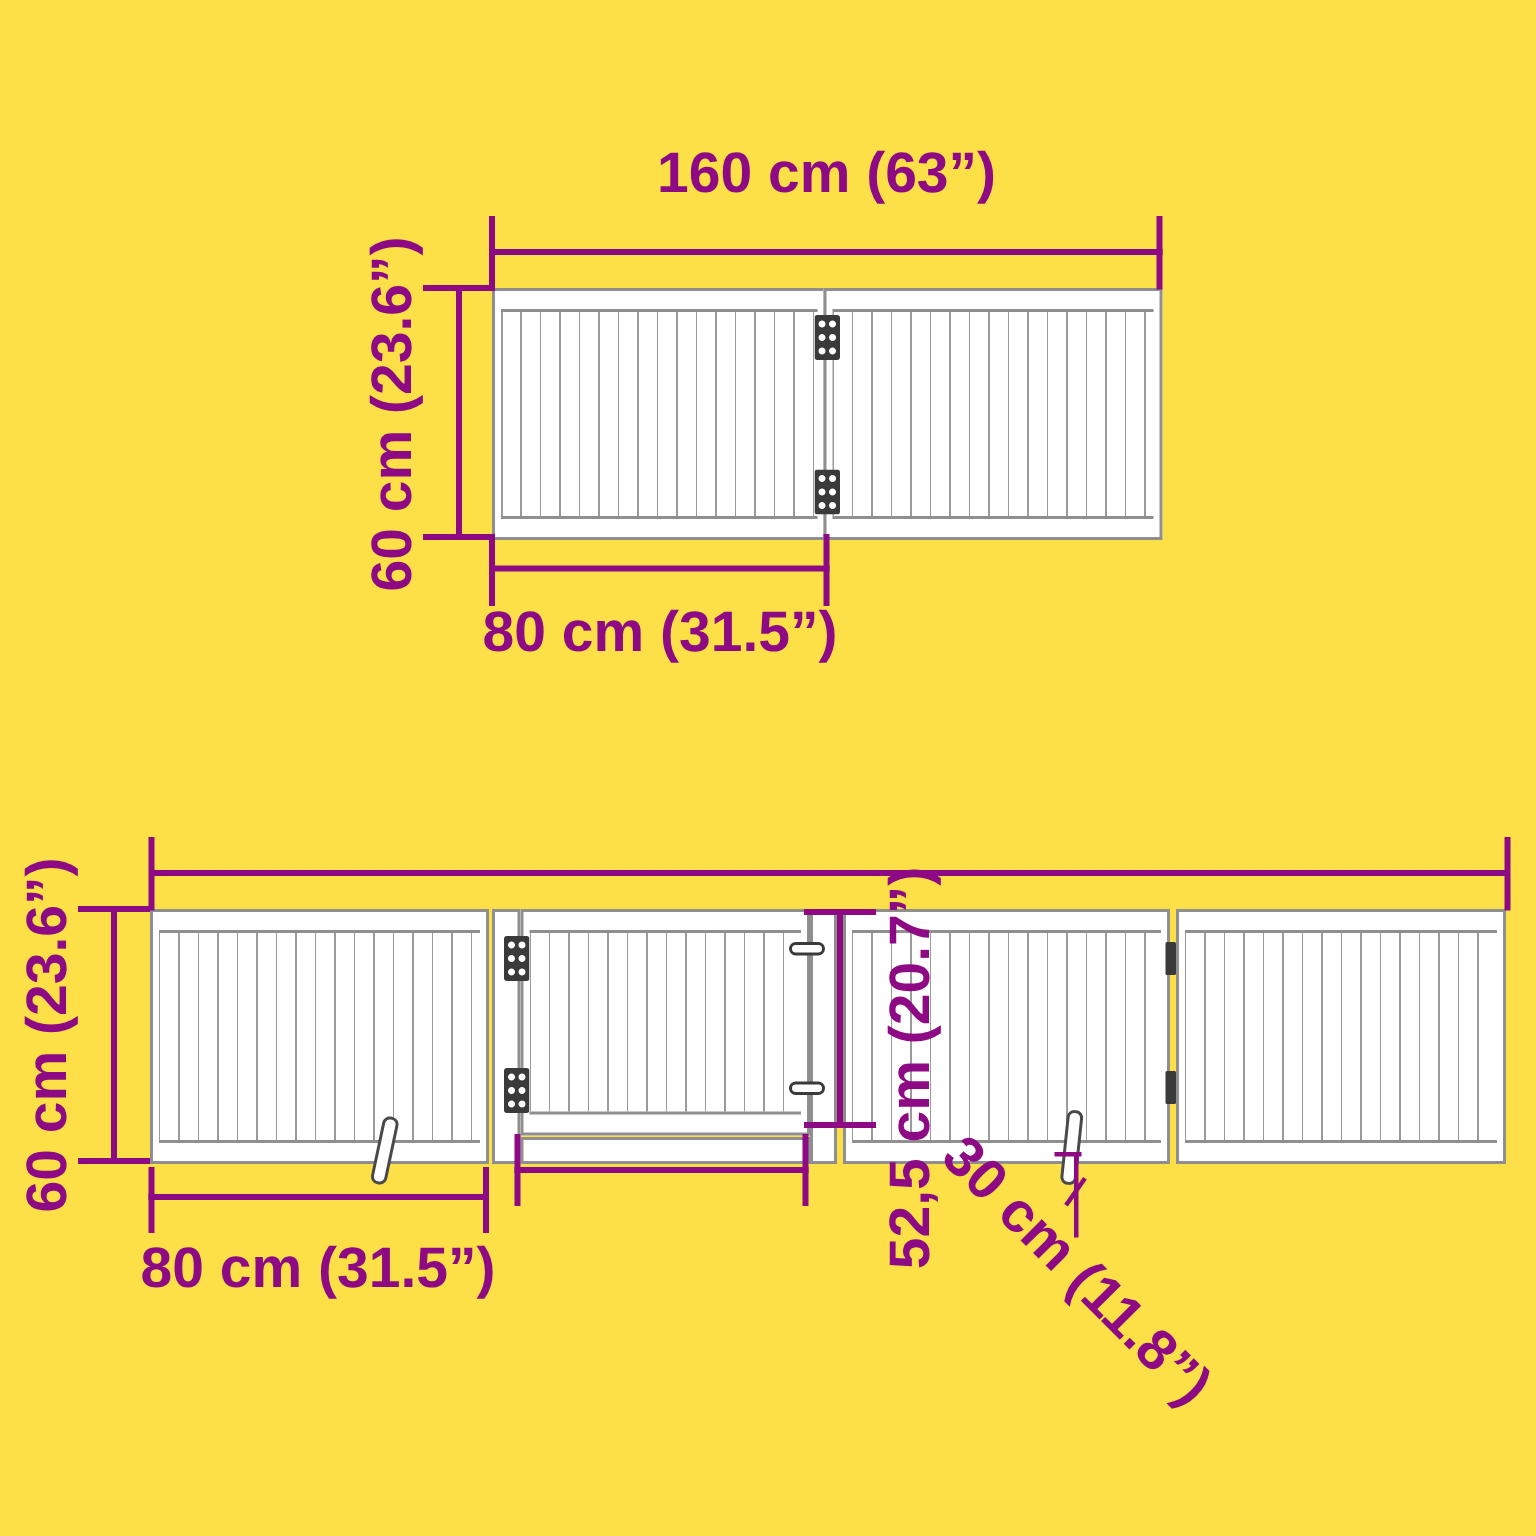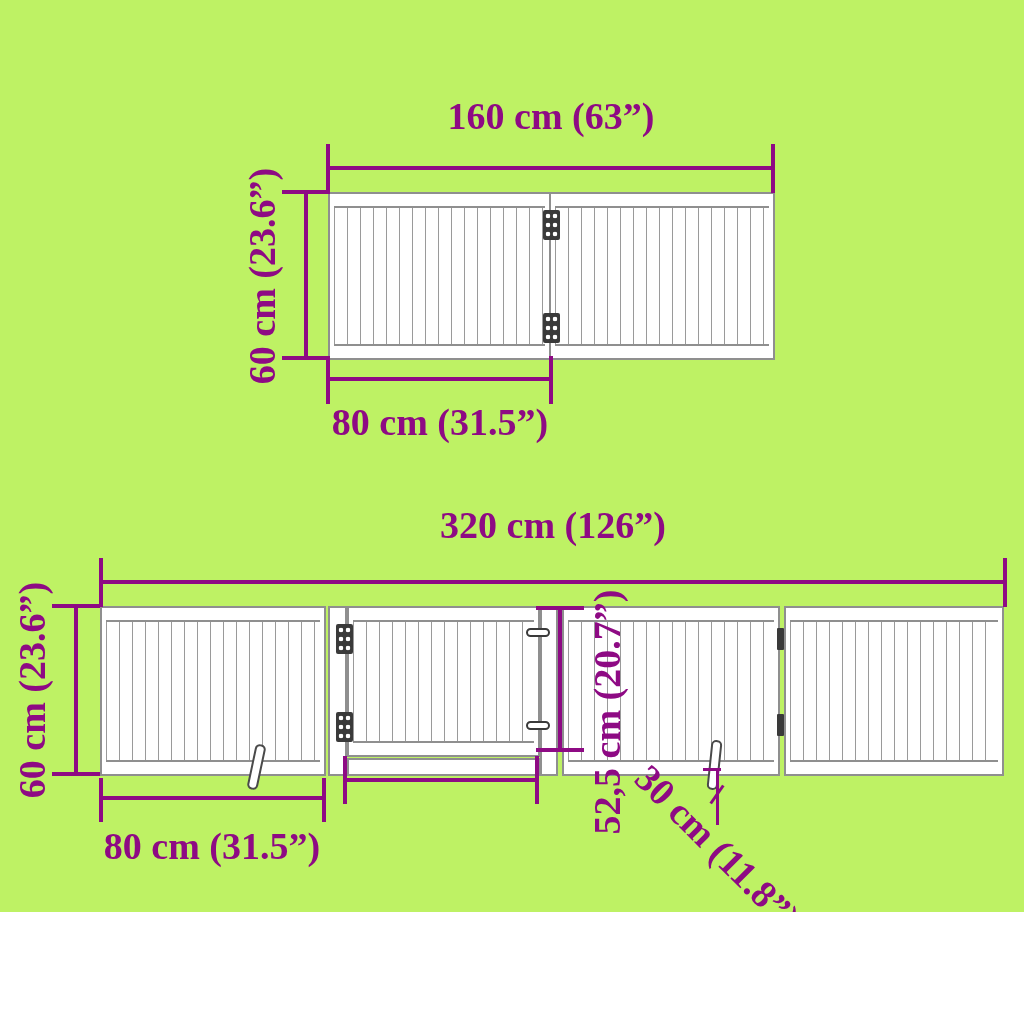--- a/index.html
+++ b/index.html
@@ -1,17 +1,17 @@
 <!DOCTYPE html>
 <html><head>
 <meta charset="utf-8">
 <style>
   html,body{margin:0;padding:0;background:#fff;}
-  .canvas{position:relative;width:1024px;height:912px;background:#bef264;overflow:hidden;
-          font-family:Liberation Serif, serif;}
+  .canvas{position:relative;width:1024px;height:1024px;background:#fde047;overflow:hidden;
+          font-family:Liberation Sans, sans-serif;}
   .layer{position:absolute;inset:0;}
   
   .dim{position:absolute;background:#8E0A84;}
   .jog{position:absolute;background:#8E0A84;transform:rotate(-55deg);}
   
   .lbl{position:absolute;color:#8E0A84;font-weight:700;font-size:38px;line-height:1.1;white-space:nowrap;}
   .lbl.h{transform:translateX(-50%);}
   .lbl.v{transform:translate(-50%,-50%) rotate(-90deg);}
   .lbl.d45{transform:translate(-50%,-50%) rotate(45deg);}
   
@@ -93,21 +93,20 @@
     <div class="mark" style="left:777px;top:714px;"></div>
 
     <div class="foot" style="left:251px;top:744px;height:46px;transform:rotate(12deg);"></div>
     <div class="foot" style="left:709px;top:740px;height:50px;transform:rotate(6deg);"></div>
 
     <div class="layer dims">
 
       <div class="dim" style="left:99px;top:558px;width:4px;height:49px;"></div>
       <div class="dim" style="left:1003px;top:558px;width:4px;height:49px;"></div>
       <div class="dim" style="left:101px;top:580px;width:905px;height:4px;"></div>
-      <div class="lbl h" style="left:553px;top:505px;">320 cm (126”)</div>
 
       <div class="dim" style="left:52px;top:604px;width:48px;height:4px;"></div>
       <div class="dim" style="left:52px;top:772px;width:48px;height:4px;"></div>
       <div class="dim" style="left:74px;top:604px;width:4px;height:172px;"></div>
       <div class="lbl v" style="left:33px;top:690px;">60 cm (23.6”)</div>
 
       <div class="dim" style="left:99px;top:778px;width:4px;height:44px;"></div>
       <div class="dim" style="left:322px;top:778px;width:4px;height:44px;"></div>
       <div class="dim" style="left:99px;top:796px;width:227px;height:4px;"></div>
       <div class="lbl h" style="left:212px;top:826px;">80 cm (31.5”)</div>

